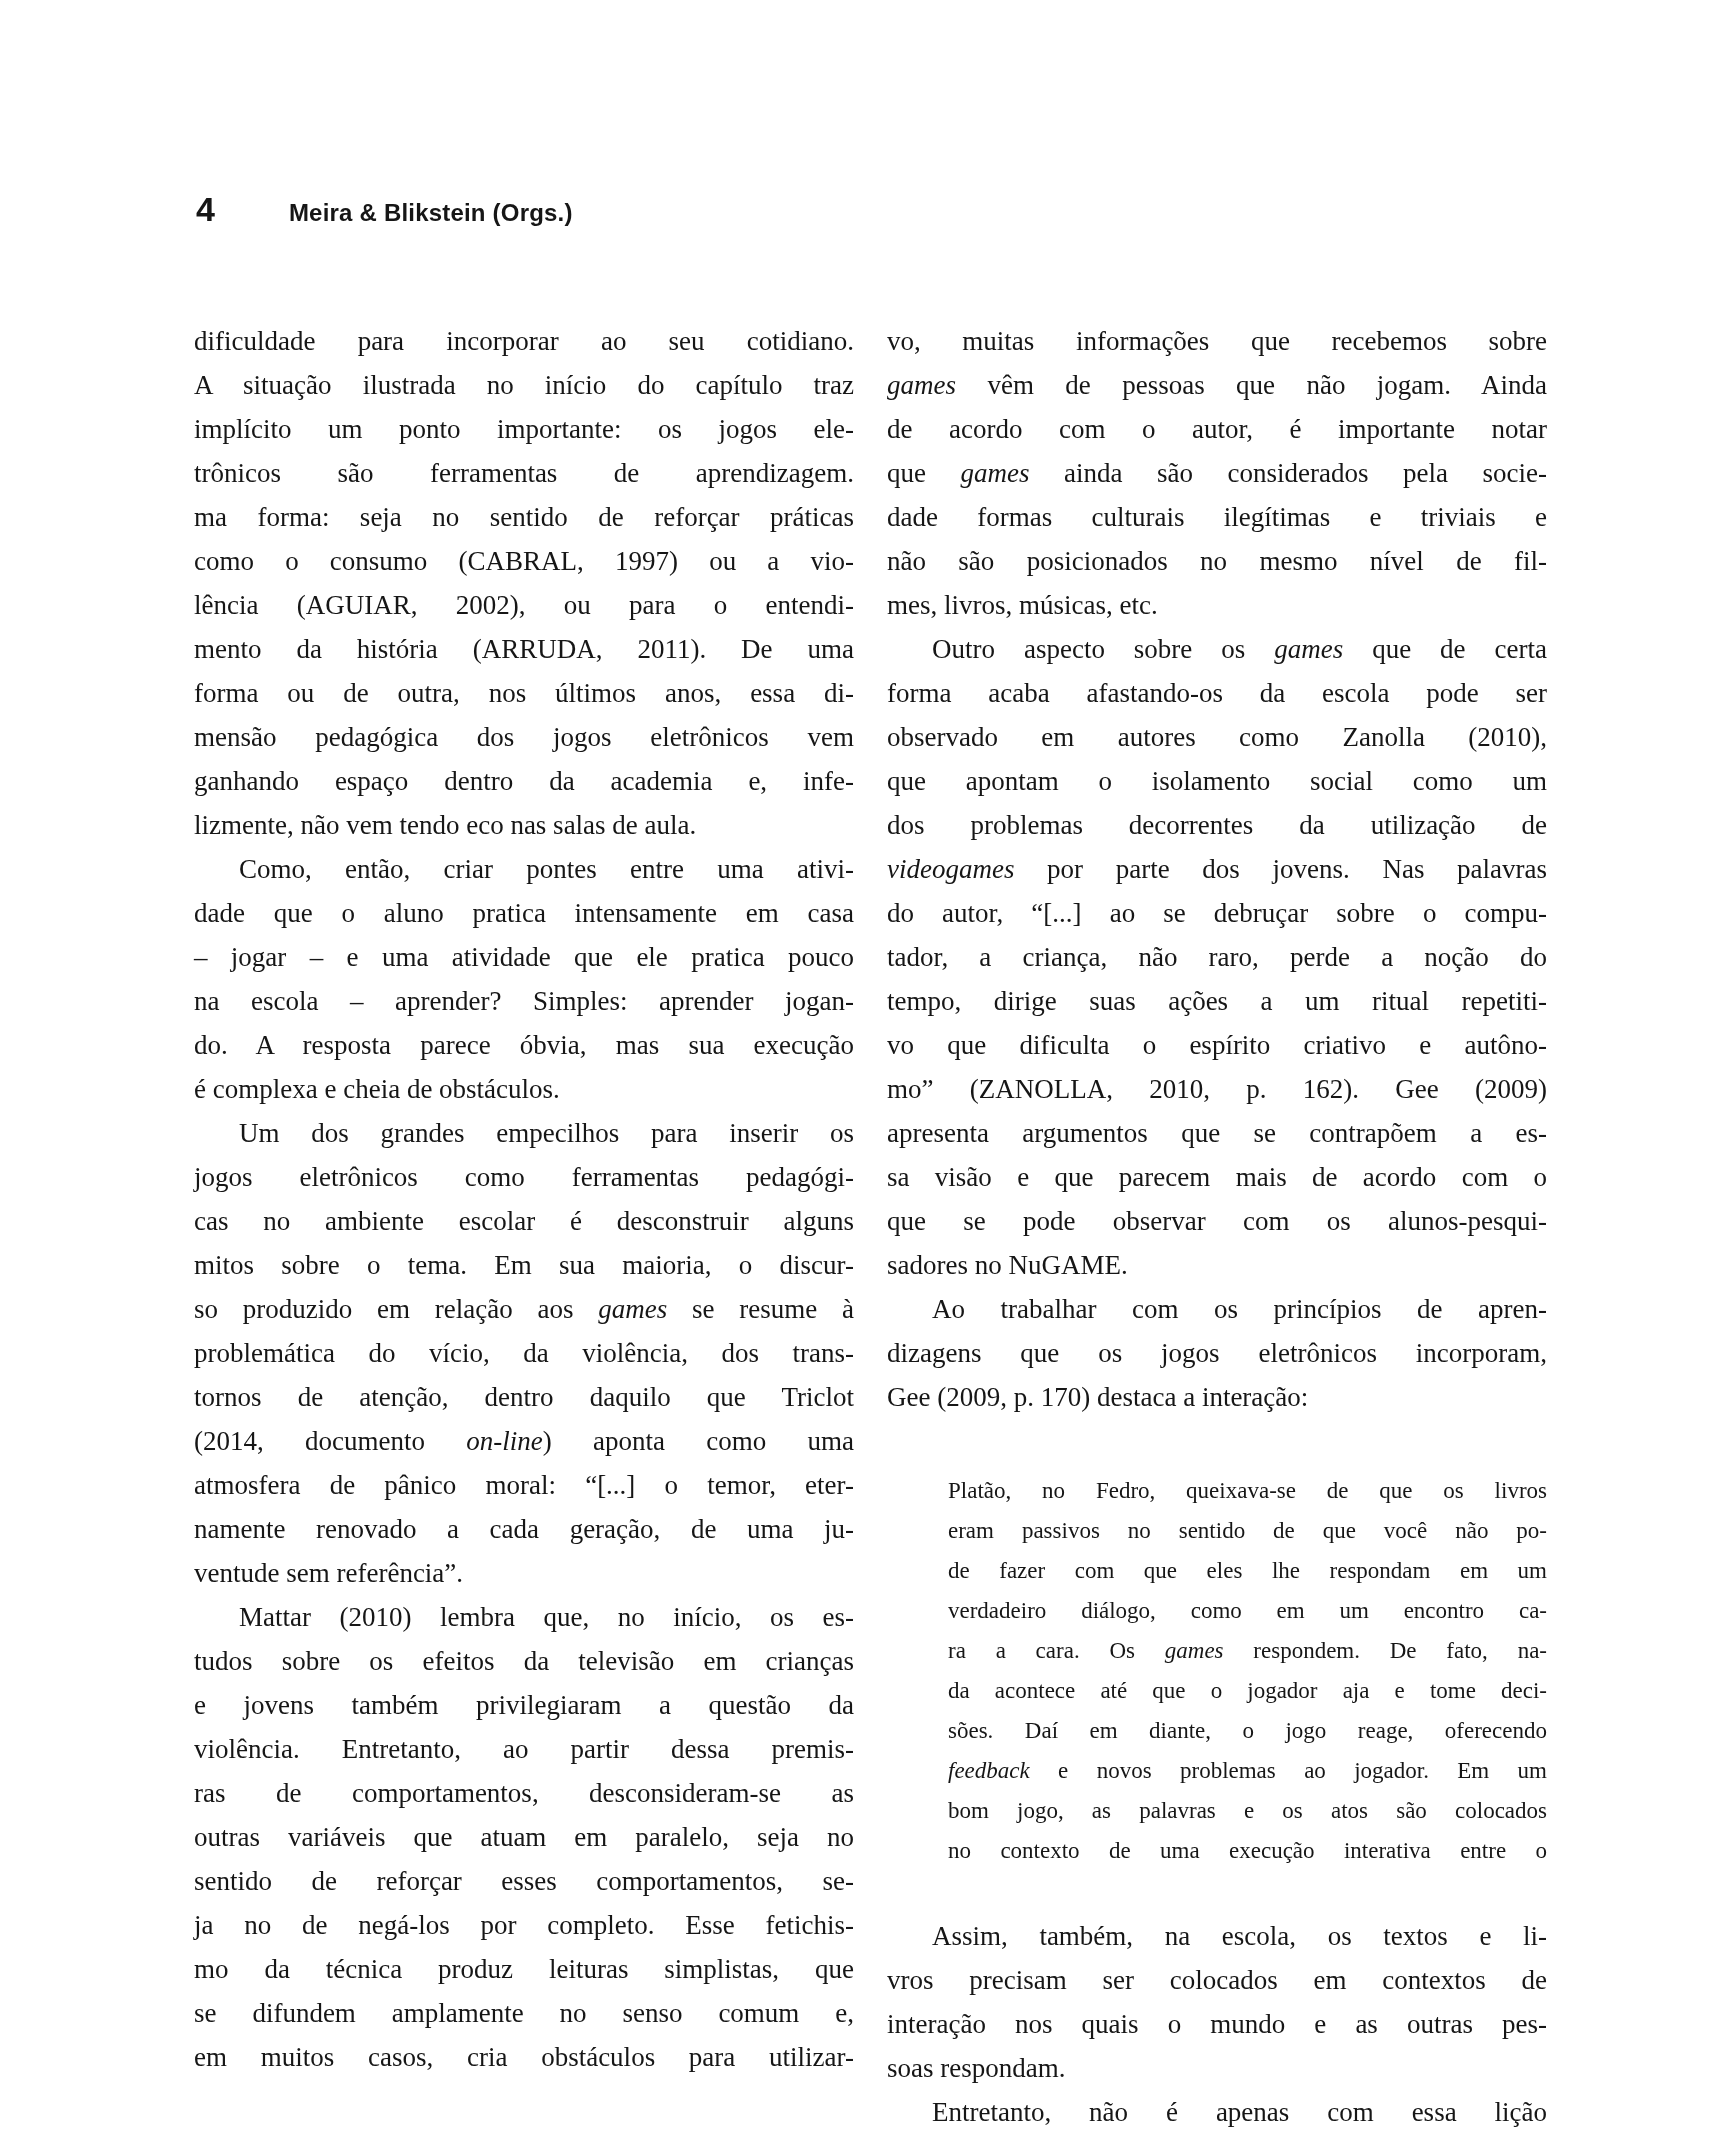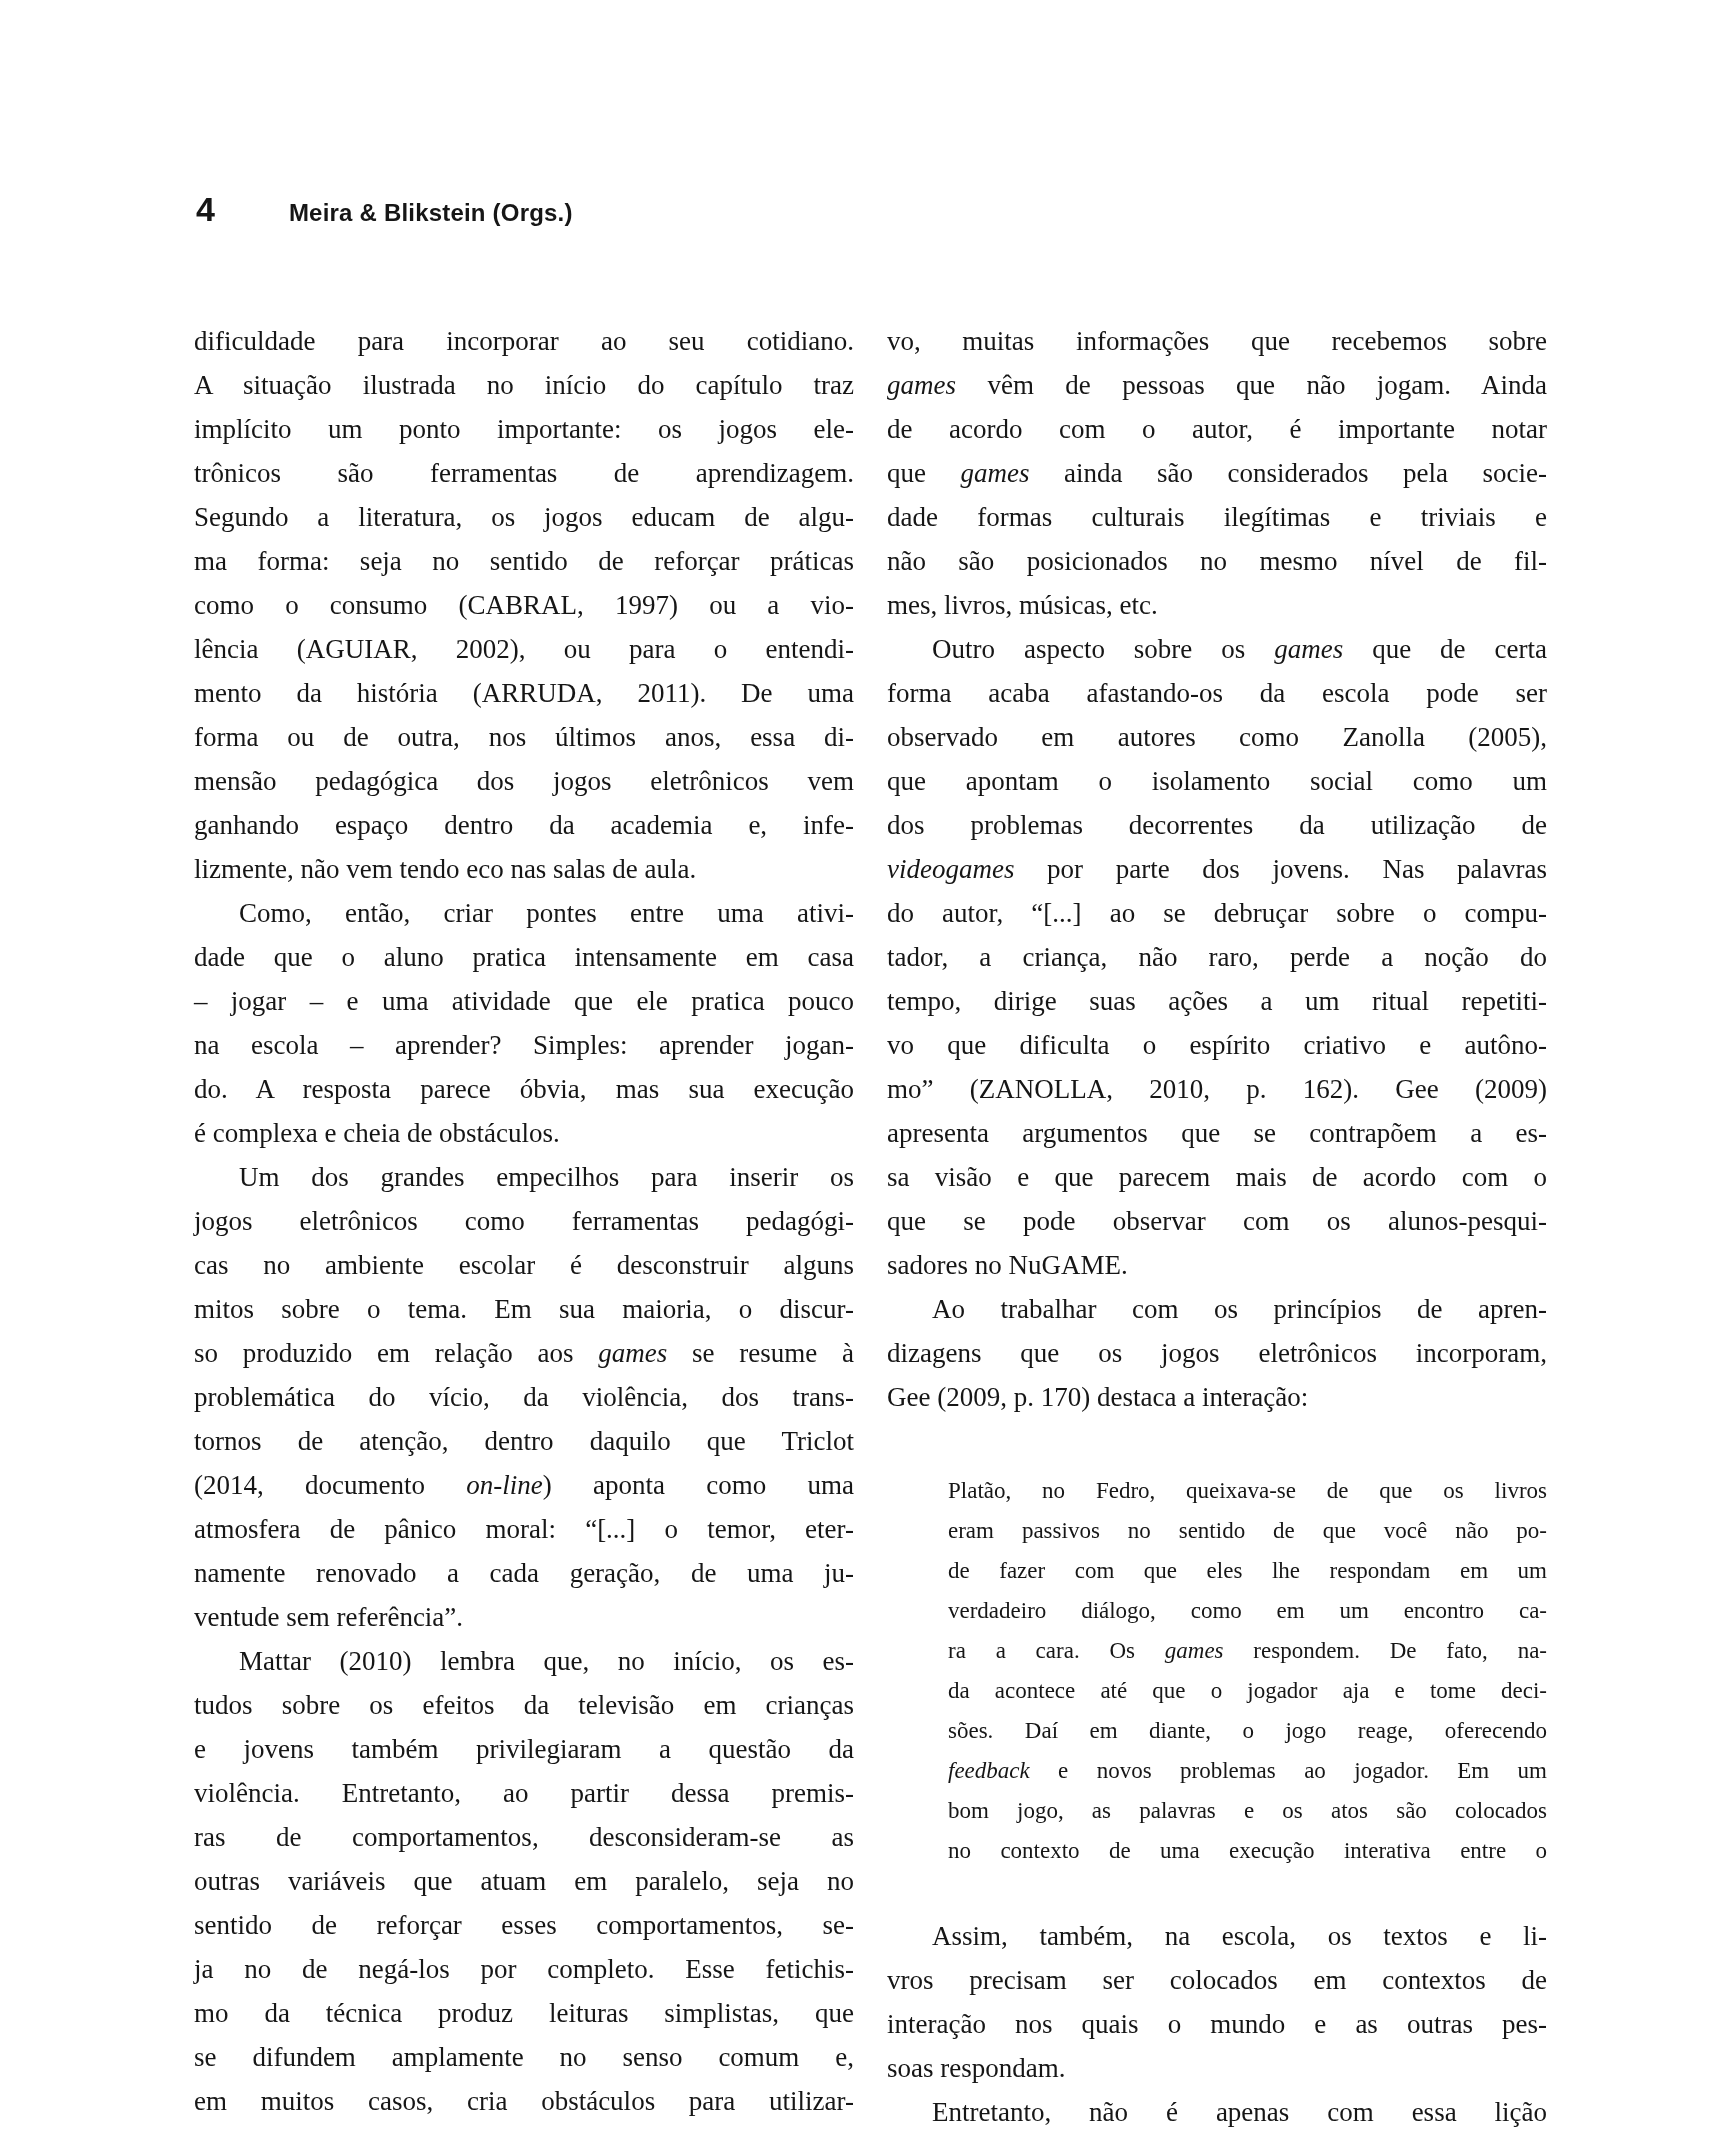--- a/index.html
+++ b/index.html
@@ -79,21 +79,20 @@
     <span class="runhead">Meira &amp; Blikstein (Orgs.)</span>
   </header>
 
   <main>
     <section class="col col-left" id="col-left">
         <div class="para">
           <div class="line">dificuldade para incorporar ao seu cotidiano.</div>
           <div class="line">A situação ilustrada no início do capítulo traz</div>
           <div class="line">implícito um ponto importante: os jogos ele-</div>
           <div class="line">trônicos são ferramentas de aprendizagem.</div>
-          <div class="line">Segundo a literatura, os jogos educam de algu-</div>
           <div class="line">ma forma: seja no sentido de reforçar práticas</div>
           <div class="line">como o consumo (CABRAL, 1997) ou a vio-</div>
           <div class="line">lência (AGUIAR, 2002), ou para o entendi-</div>
           <div class="line">mento da história (ARRUDA, 2011). De uma</div>
           <div class="line">forma ou de outra, nos últimos anos, essa di-</div>
           <div class="line">mensão pedagógica dos jogos eletrônicos vem</div>
           <div class="line">ganhando espaço dentro da academia e, infe-</div>
           <div class="line last">lizmente, não vem tendo eco nas salas de aula.</div>
         </div>
         <div class="para indent">
@@ -137,21 +136,21 @@
           <div class="line"><i>games</i> vêm de pessoas que não jogam. Ainda</div>
           <div class="line">de acordo com o autor, é importante notar</div>
           <div class="line">que <i>games</i> ainda são considerados pela socie-</div>
           <div class="line">dade formas culturais ilegítimas e triviais e</div>
           <div class="line">não são posicionados no mesmo nível de fil-</div>
           <div class="line last">mes, livros, músicas, etc.</div>
         </div>
         <div class="para indent">
           <div class="line">Outro aspecto sobre os <i>games</i> que de certa</div>
           <div class="line">forma acaba afastando-os da escola pode ser</div>
-          <div class="line">observado em autores como Zanolla (2005),</div>
+          <div class="line">observado em autores como Zanolla (2010),</div>
           <div class="line">que apontam o isolamento social como um</div>
           <div class="line">dos problemas decorrentes da utilização de</div>
           <div class="line"><i>videogames</i> por parte dos jovens. Nas palavras</div>
           <div class="line">do autor, “[...] ao se debruçar sobre o compu-</div>
           <div class="line">tador, a criança, não raro, perde a noção do</div>
           <div class="line">tempo, dirige suas ações a um ritual repetiti-</div>
           <div class="line">vo que dificulta o espírito criativo e autôno-</div>
           <div class="line">mo” (ZANOLLA, 2010, p. 162). Gee (2009)</div>
           <div class="line">apresenta argumentos que se contrapõem a es-</div>
           <div class="line">sa visão e que parecem mais de acordo com o</div>

